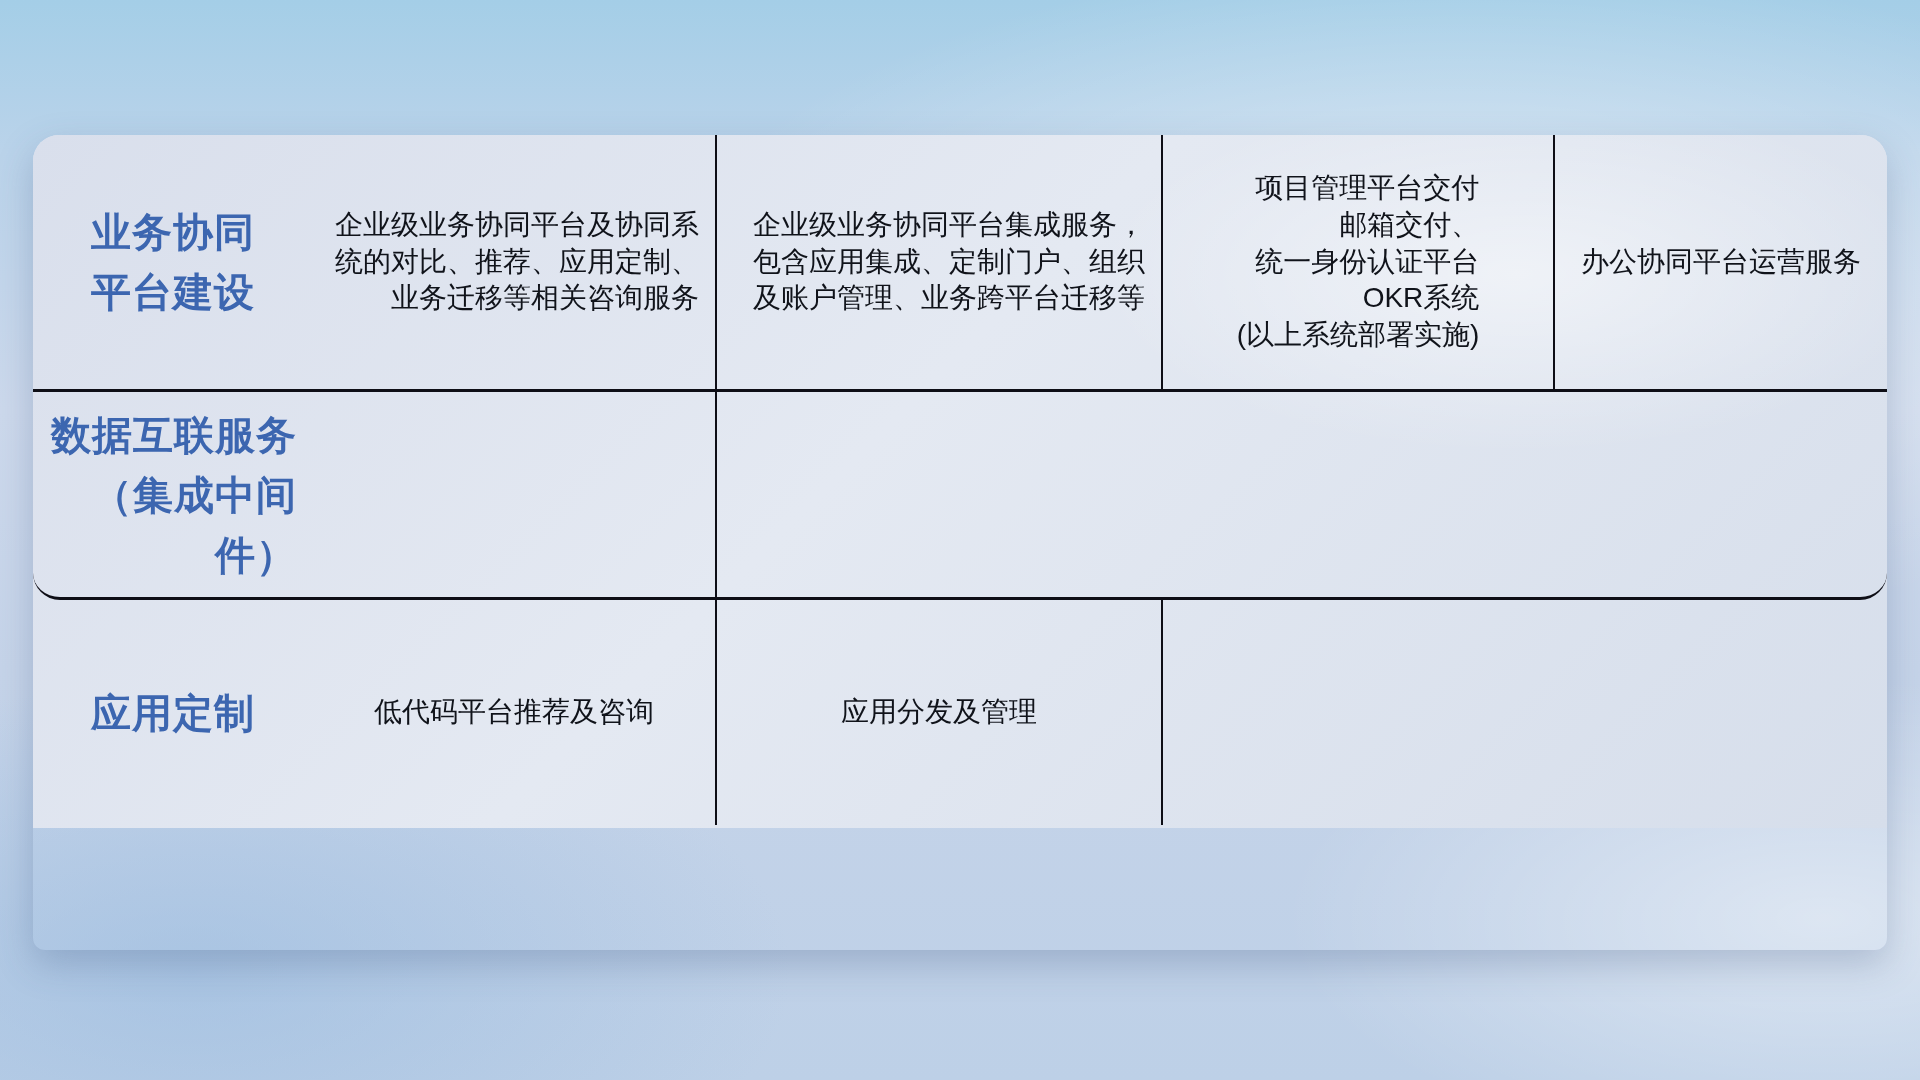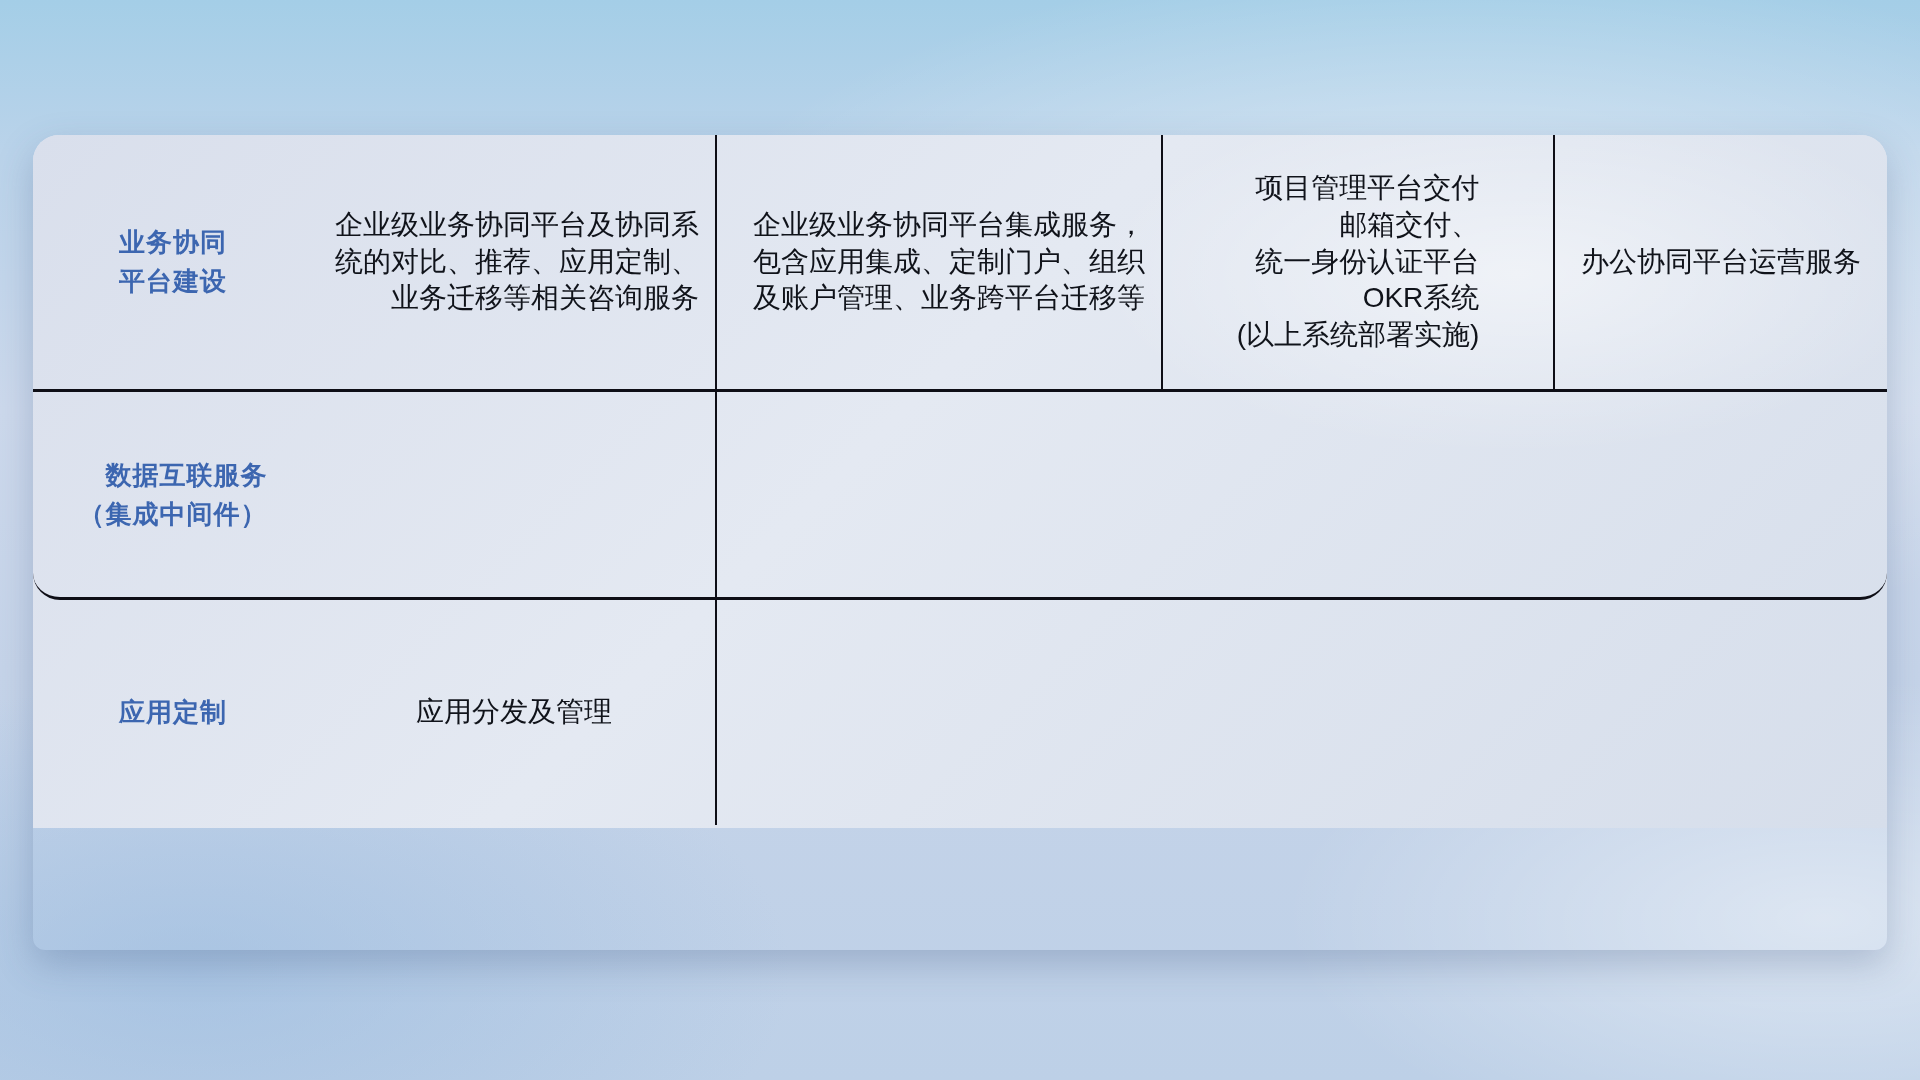--- a/index.html
+++ b/index.html
@@ -86,21 +86,21 @@
     text-align: right;
     white-space: pre-line;
     padding: 10px 16px;
     color: var(--body-text);
     font-size: 28px;
     line-height: 1.32;
   }
   .cell.v-line { border-right: 2.5px solid var(--grid-line); }
   .cell.category {
     color: var(--category-text);
-    font-size: 26px;
+    font-size: 40px;
     font-weight: bold;
     line-height: 1.5;
     letter-spacing: 1px;
   }
 </style>
 </head>
 <body>
 
 <div class="stage">
   <div class="table-card">
@@ -123,19 +123,20 @@
 
       <div class="trow r2">
         <div class="cell category">数据互联服务
 （集成中间件）</div>
         <div class="cell v-line"></div>
         <div class="cell"></div>
       </div>
 
       <div class="trow r3">
         <div class="cell category">应用定制</div>
+        <div class="cell v-line">低代码平台推荐及咨询</div>
         <div class="cell v-line">应用分发及管理</div>
         <div class="cell"></div>
       </div>
 
     </div>
   </div>
 </div>
 
 </body></html>

